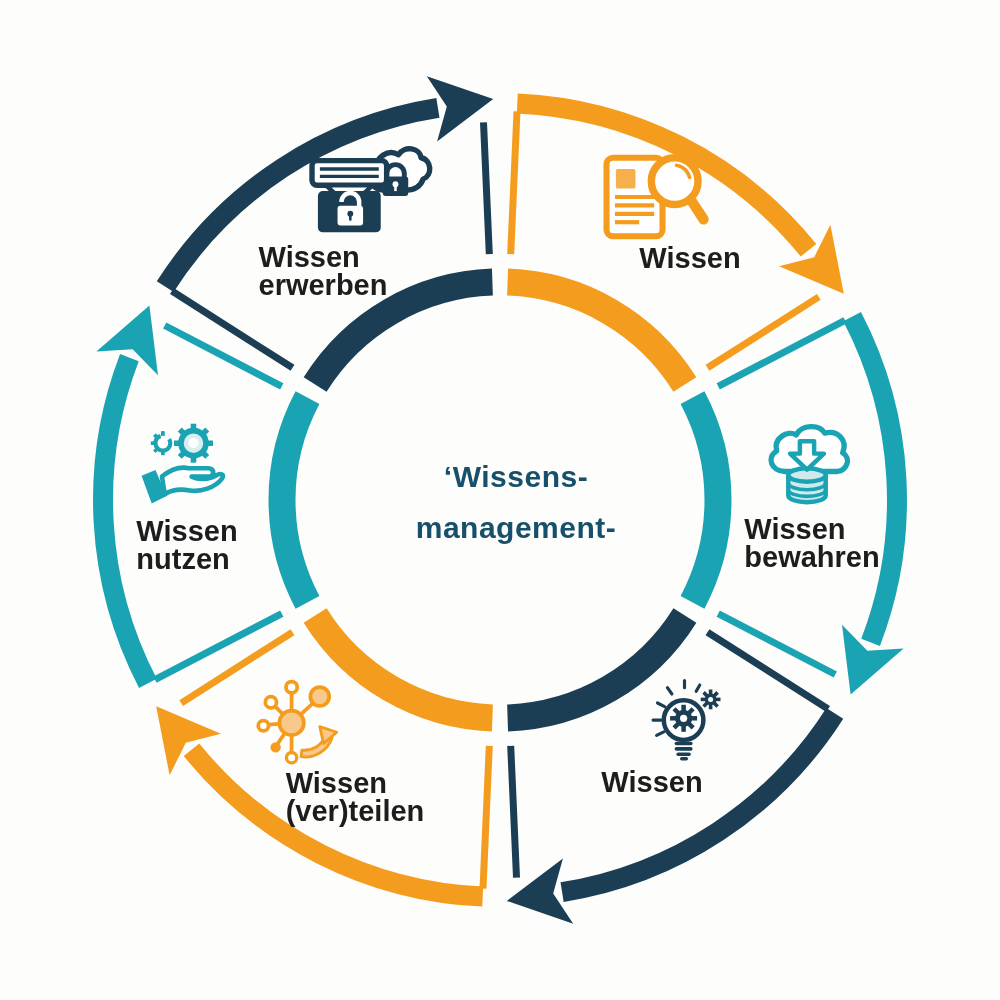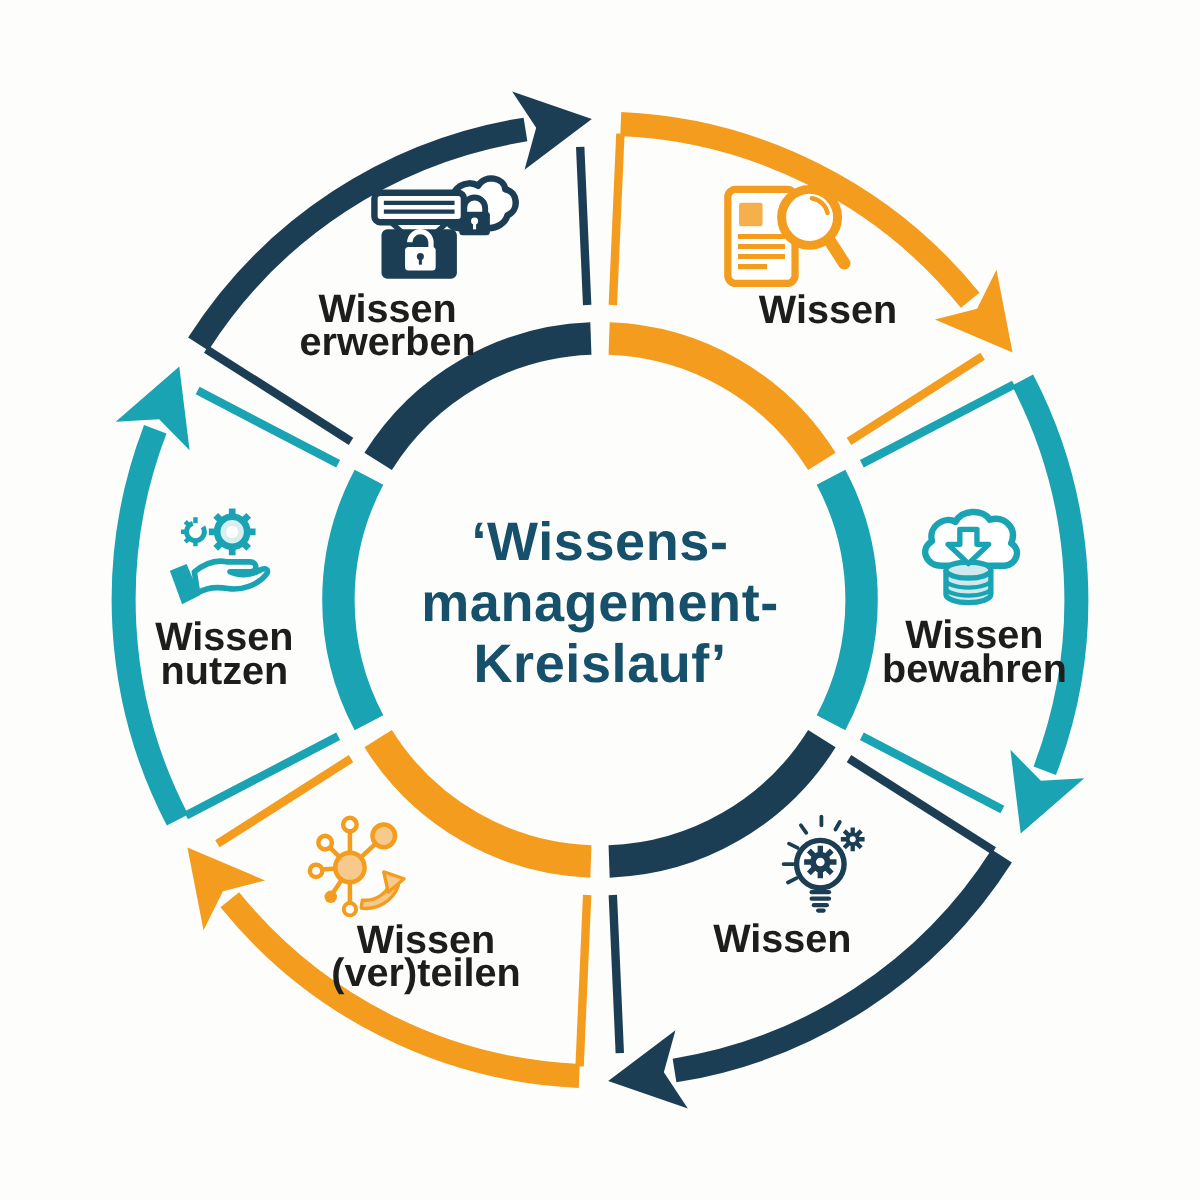--- a/index.html
+++ b/index.html
@@ -1,24 +1,24 @@
 <!DOCTYPE html>
 <html><head>
 <meta charset="utf-8">
 <style>
   html,body{margin:0;padding:0;background:#fdfdfb;}
   .stage{position:relative;width:1000px;height:1000px;background:#fdfdfb;overflow:hidden;
          font-family:"Liberation Sans",sans-serif;}
   #ring{position:absolute;left:0;top:0;width:1000px;height:1000px;}
   .icon{position:absolute;}
   .icon svg{display:block;width:100%;height:100%;}
-  .label{position:absolute;transform:translateX(-50%);text-align:center;font-weight:700;
-         font-size:33px;line-height:28px;color:#1d1d1d;white-space:nowrap;}
-  .title{position:absolute;left:500px;top:502px;transform:translate(-50%,-50%);
-         text-align:center;font-weight:700;font-size:45px;line-height:51px;
+  .label{position:absolute;transform:translateX(-50%);text-align:left;font-weight:700;
+         font-size:29px;line-height:28px;color:#1d1d1d;white-space:nowrap;}
+  .title{position:absolute;left:516px;top:502px;transform:translate(-50%,-50%);
+         text-align:center;font-weight:700;font-size:30px;line-height:51px;
          letter-spacing:.5px;white-space:nowrap;}
   .icon-identifizieren{left:600px;top:150px;width:112px;height:94px;}
   .icon-erwerben{left:758px;top:418px;width:98px;height:98px;}
   .icon-entwickeln{left:644px;top:676px;width:90px;height:90px;}
   .icon-verteilen{left:254px;top:674px;width:94px;height:94px;}
   .icon-nutzen{left:136px;top:418px;width:102px;height:93px;}
   .icon-bewahren{left:298px;top:143px;width:138px;height:108px;}
   .label-identifizieren{left:690px;top:244px;}
   .label-erwerben{left:812px;top:515px;}
   .label-entwickeln{left:652px;top:768px;}
@@ -207,16 +207,15 @@
     <div>nutzen</div>
   </div>
   <div class="label label-bewahren" style="color: rgb(29, 29, 29);">
     <div>Wissen</div>
     <div>erwerben</div>
   </div>
 
   <div class="title" style="color: rgb(22, 80, 107);">
     <div>‘Wissens-</div>
     <div>management-</div>
-    <div>Kreislauf’</div>
   </div>
 
 </div>
 
 </body></html>

